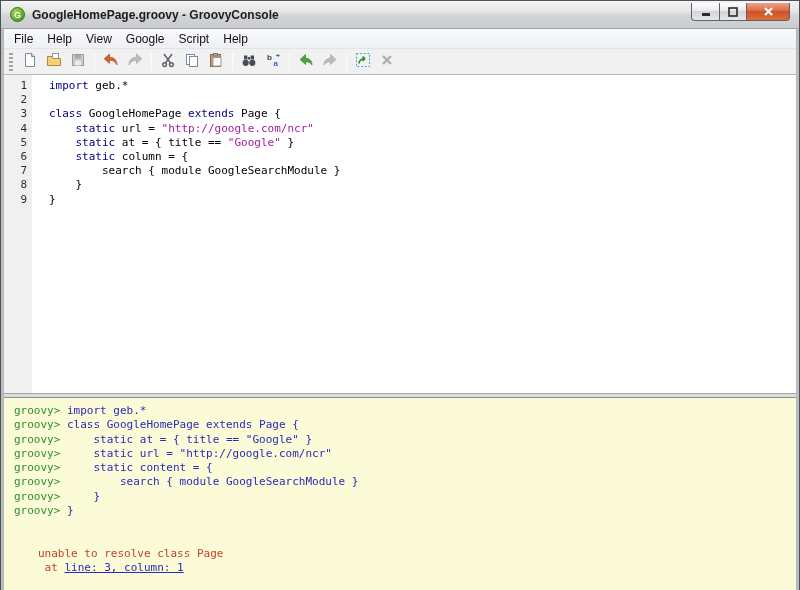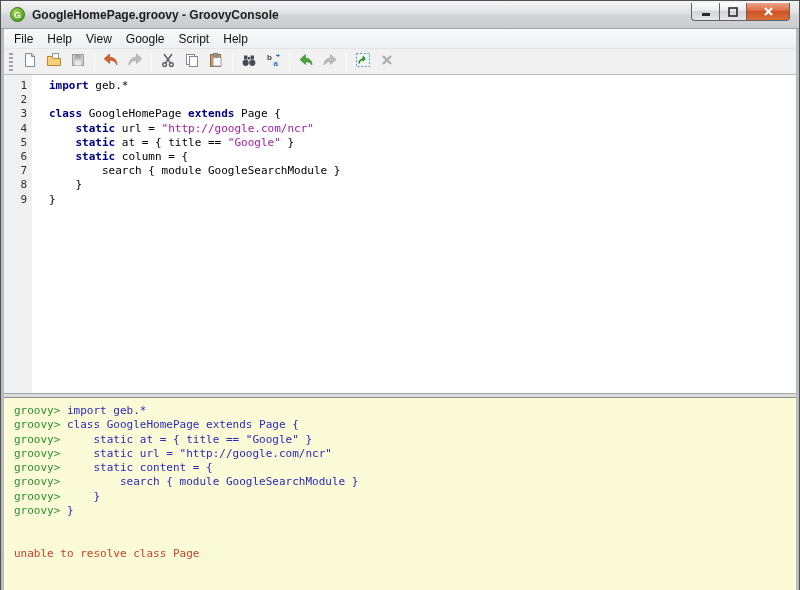--- a/index.html
+++ b/index.html
@@ -69,40 +69,40 @@
   .editor { flex:1 1 auto; display:flex; overflow:hidden; background:#fff; }
   .gutter {
     flex:0 0 28px; background:#f0f0f0; padding:4px 5px 0 0;
     text-align:right; color:#2f2f2f;
   }
   .gutter-line, .code-line {
     font-family:"DejaVu Sans Mono","Liberation Mono",monospace;
     font-size:11px; line-height:14.2px; white-space:pre;
   }
   .code-area { flex:1 1 auto; padding:4px 0 0 17px; cursor:text; }
-  .tok-keyword { color:var(--keyword-navy); font-weight:bold; }
+  .tok-keyword { color:var(--keyword-navy); font-weight:normal; }
   .tok-string  { color:var(--string-purple); }
   .tok-plain   { color:#000; }
 
   
   .splitter { flex:0 0 5px; background:#dcdcdc; border-top:1px solid #a6a6a6; border-bottom:1px solid #8f9292; cursor:row-resize; }
 
   
   .output {
     flex:0 0 192px; background:var(--output-bg);
     padding:6px 0 14px 10px; overflow:hidden;
   }
   .out-line {
     font-family:"DejaVu Sans Mono","Liberation Mono",monospace;
     font-size:11px; line-height:14.3px; white-space:pre;
   }
   .out-prompt { color:var(--prompt-green); }
   .out-echo   { color:var(--echo-blue); }
   .out-info   { color:var(--echo-blue); }
-  .out-error  { color:var(--error-red); }
+  .out-error  { color:var(--error-red);margin-left:24px; }
   .out-link   { color:var(--echo-blue); text-decoration:underline; cursor:pointer; }
 </style>
 </head>
 <body>
 
 <div class="window">
 
   <div class="titlebar">
     <div class="app-icon">G</div>
     <div class="window-title">GoogleHomePage.groovy - GroovyConsole</div>
@@ -264,16 +264,17 @@
         <div class="out-line"><span class="out-prompt">groovy&gt; </span><span class="out-echo">class GoogleHomePage extends Page {</span></div>
         <div class="out-line"><span class="out-prompt">groovy&gt; </span><span class="out-echo">    static at = { title == "Google" }</span></div>
         <div class="out-line"><span class="out-prompt">groovy&gt; </span><span class="out-echo">    static url = "http://google.com/ncr"</span></div>
         <div class="out-line"><span class="out-prompt">groovy&gt; </span><span class="out-echo">    static content = {</span></div>
         <div class="out-line"><span class="out-prompt">groovy&gt; </span><span class="out-echo">        search { module GoogleSearchModule }</span></div>
         <div class="out-line"><span class="out-prompt">groovy&gt; </span><span class="out-echo">    }</span></div>
         <div class="out-line"><span class="out-prompt">groovy&gt; </span><span class="out-echo">}</span></div>
         <div class="out-line">&nbsp;</div>
         <div class="out-line">&nbsp;</div>
         <div class="out-line"><span class="out-error">unable to resolve class Page</span></div>
+        <div class="out-line"><span class="out-error"> at </span><span class="out-link">line: 3, column: 1</span></div>
       </div>
 
   </div>
 </div>
 
 </body></html>

